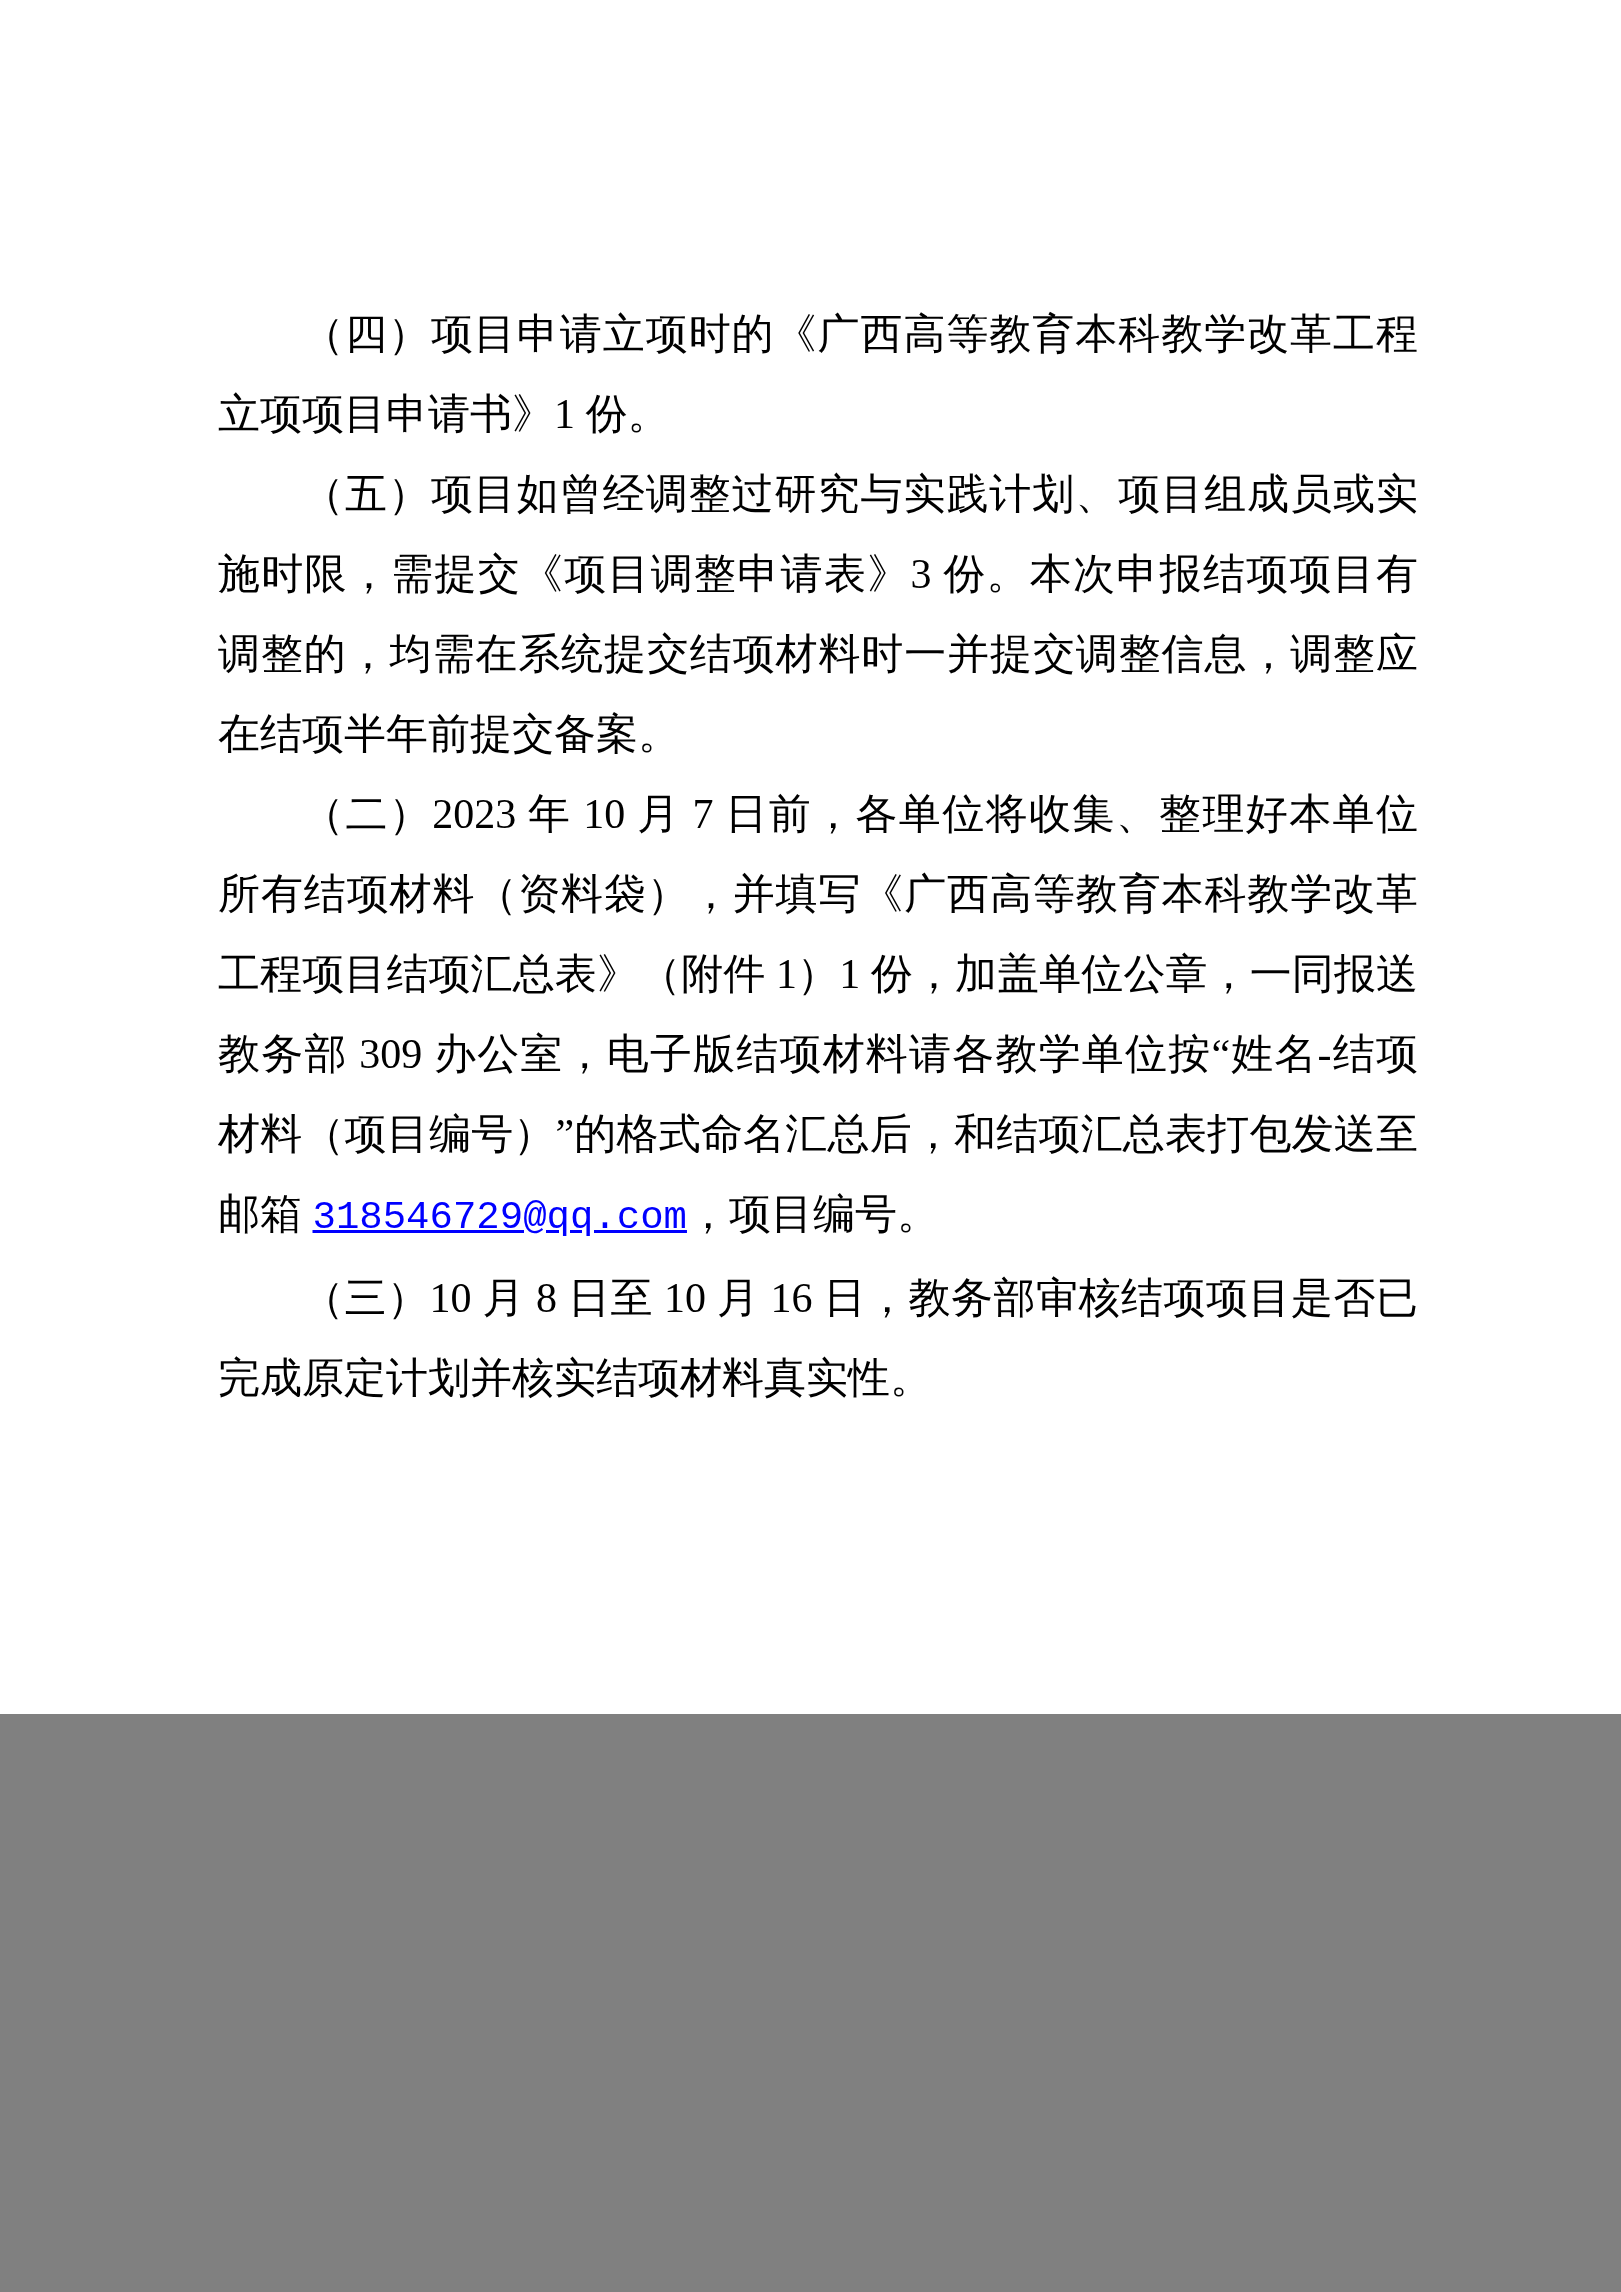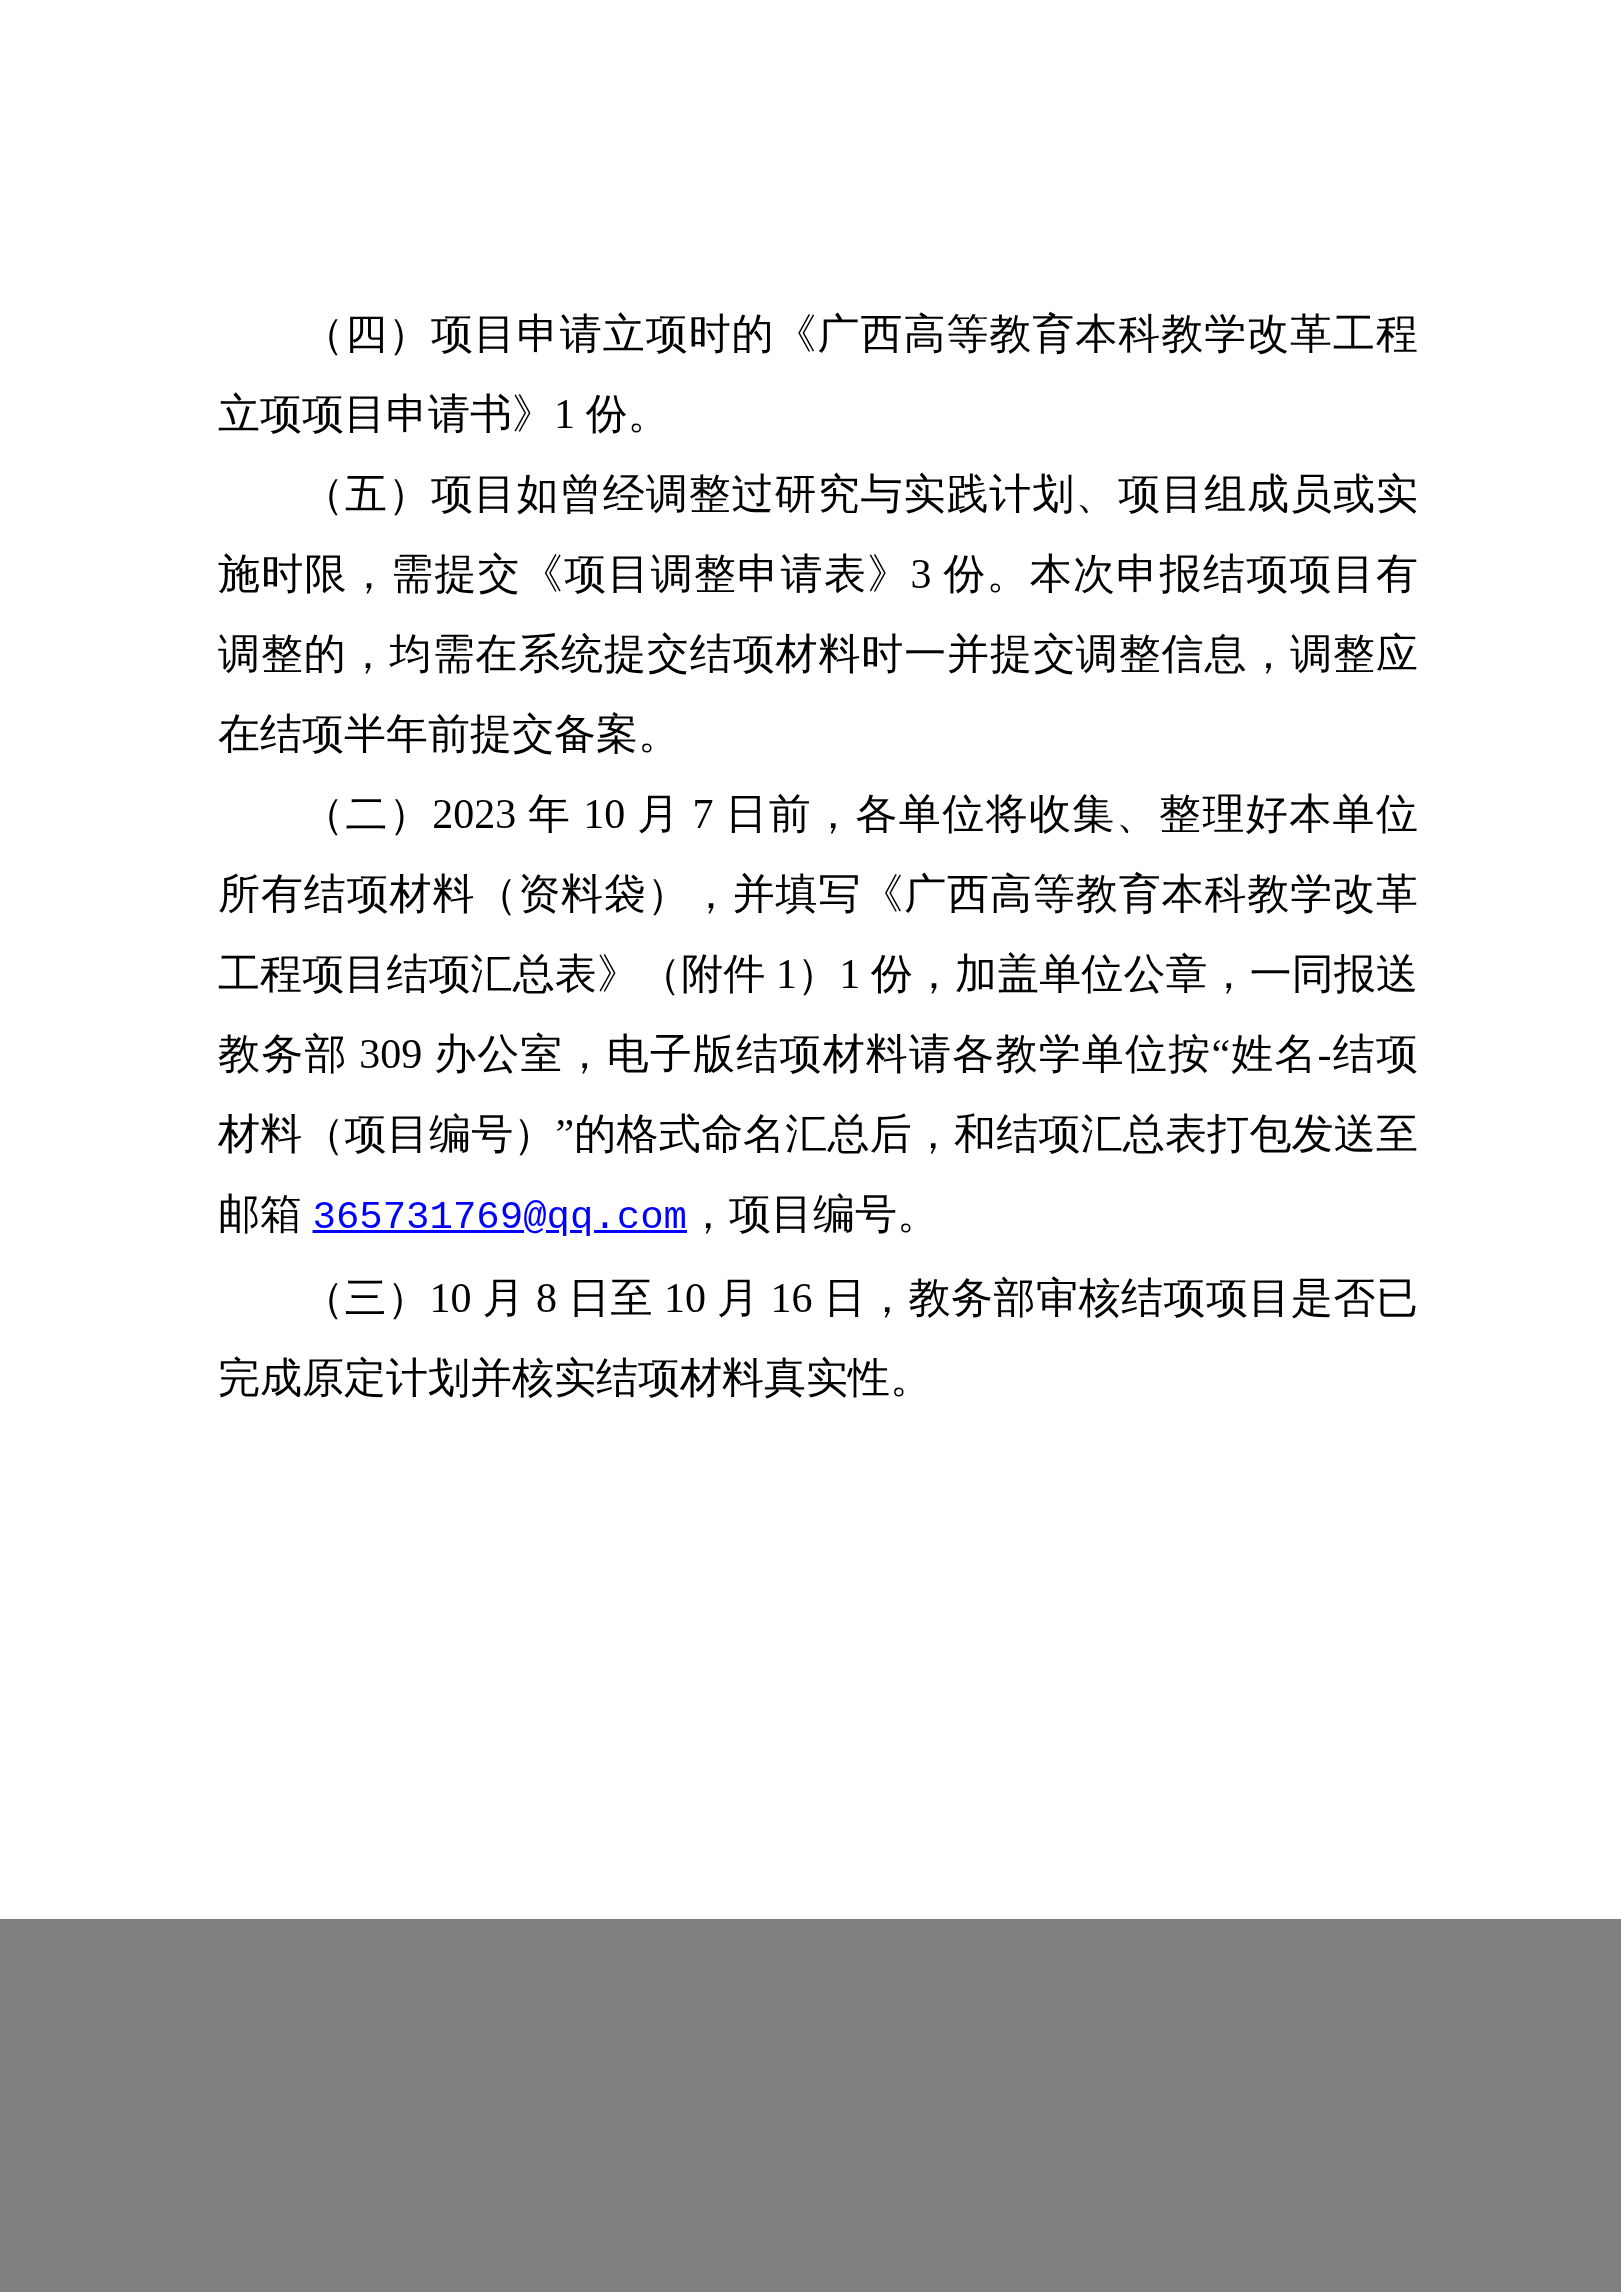--- a/index.html
+++ b/index.html
@@ -3,21 +3,21 @@
 <meta charset="utf-8">
 <style>
   html, body {
     margin: 0;
     padding: 0;
     background: #808080;
   }
   .page {
     position: relative;
     width: 1621px;
-    height: 1919px;
+    height: 1714px;
     margin: 0 auto;
     background: #ffffff;
     overflow: hidden;
     color: #000000;
     font-family: "Liberation Serif", "DejaVu Serif", serif;
   }
   .doc-body {
     position: absolute;
     left: 218px;
     top: 294px;
@@ -55,18 +55,18 @@
     font-family: "Liberation Serif", "DejaVu Serif", serif;
   }
 </style>
 </head>
 <body>
 
 <div class="page">
   <div class="doc-body">
       <p class="body"><span>（四）项目申请立项时的《广西高等教育本科教学改革工程立项项目申请书》1 份。</span></p>
       <p class="body"><span>（五）项目如曾经调整过研究与实践计划、项目组成员或实施时限，需提交《项目调整申请表》3 份。本次申报结项项目有调整的，均需在系统提交结项材料时一并提交调整信息，调整应在结项半年前提交备案。</span></p>
-      <p class="body"><span>（二）2023 年 10 月 7 日前，各单位将收集、整理好本单位所有结项材料（资料袋），并填写《广西高等教育本科教学改革工程项目结项汇总表》（附件 1）1 份，加盖单位公章，一同报送教务部 309 办公室，电子版结项材料请各教学单位按“姓名-结项材料（项目编号）”的格式命名汇总后，和结项汇总表打包发送至邮箱 </span><a href="#">365731769@qq.com</a><span>，项目编号。</span></p>
+      <p class="body"><span>（二）2023 年 10 月 7 日前，各单位将收集、整理好本单位所有结项材料（资料袋），并填写《广西高等教育本科教学改革工程项目结项汇总表》（附件 1）1 份，加盖单位公章，一同报送教务部 309 办公室，电子版结项材料请各教学单位按“姓名-结项材料（项目编号）”的格式命名汇总后，和结项汇总表打包发送至邮箱 </span><a href="#">318546729@qq.com</a><span>，项目编号。</span></p>
       <p class="body"><span>（三）10 月 8 日至 10 月 16 日，教务部审核结项项目是否已完成原定计划并核实结项材料真实性。</span></p>
     </div>
   <div class="page-footer">– 3 –</div>
 </div>
 
 
 </body></html>

